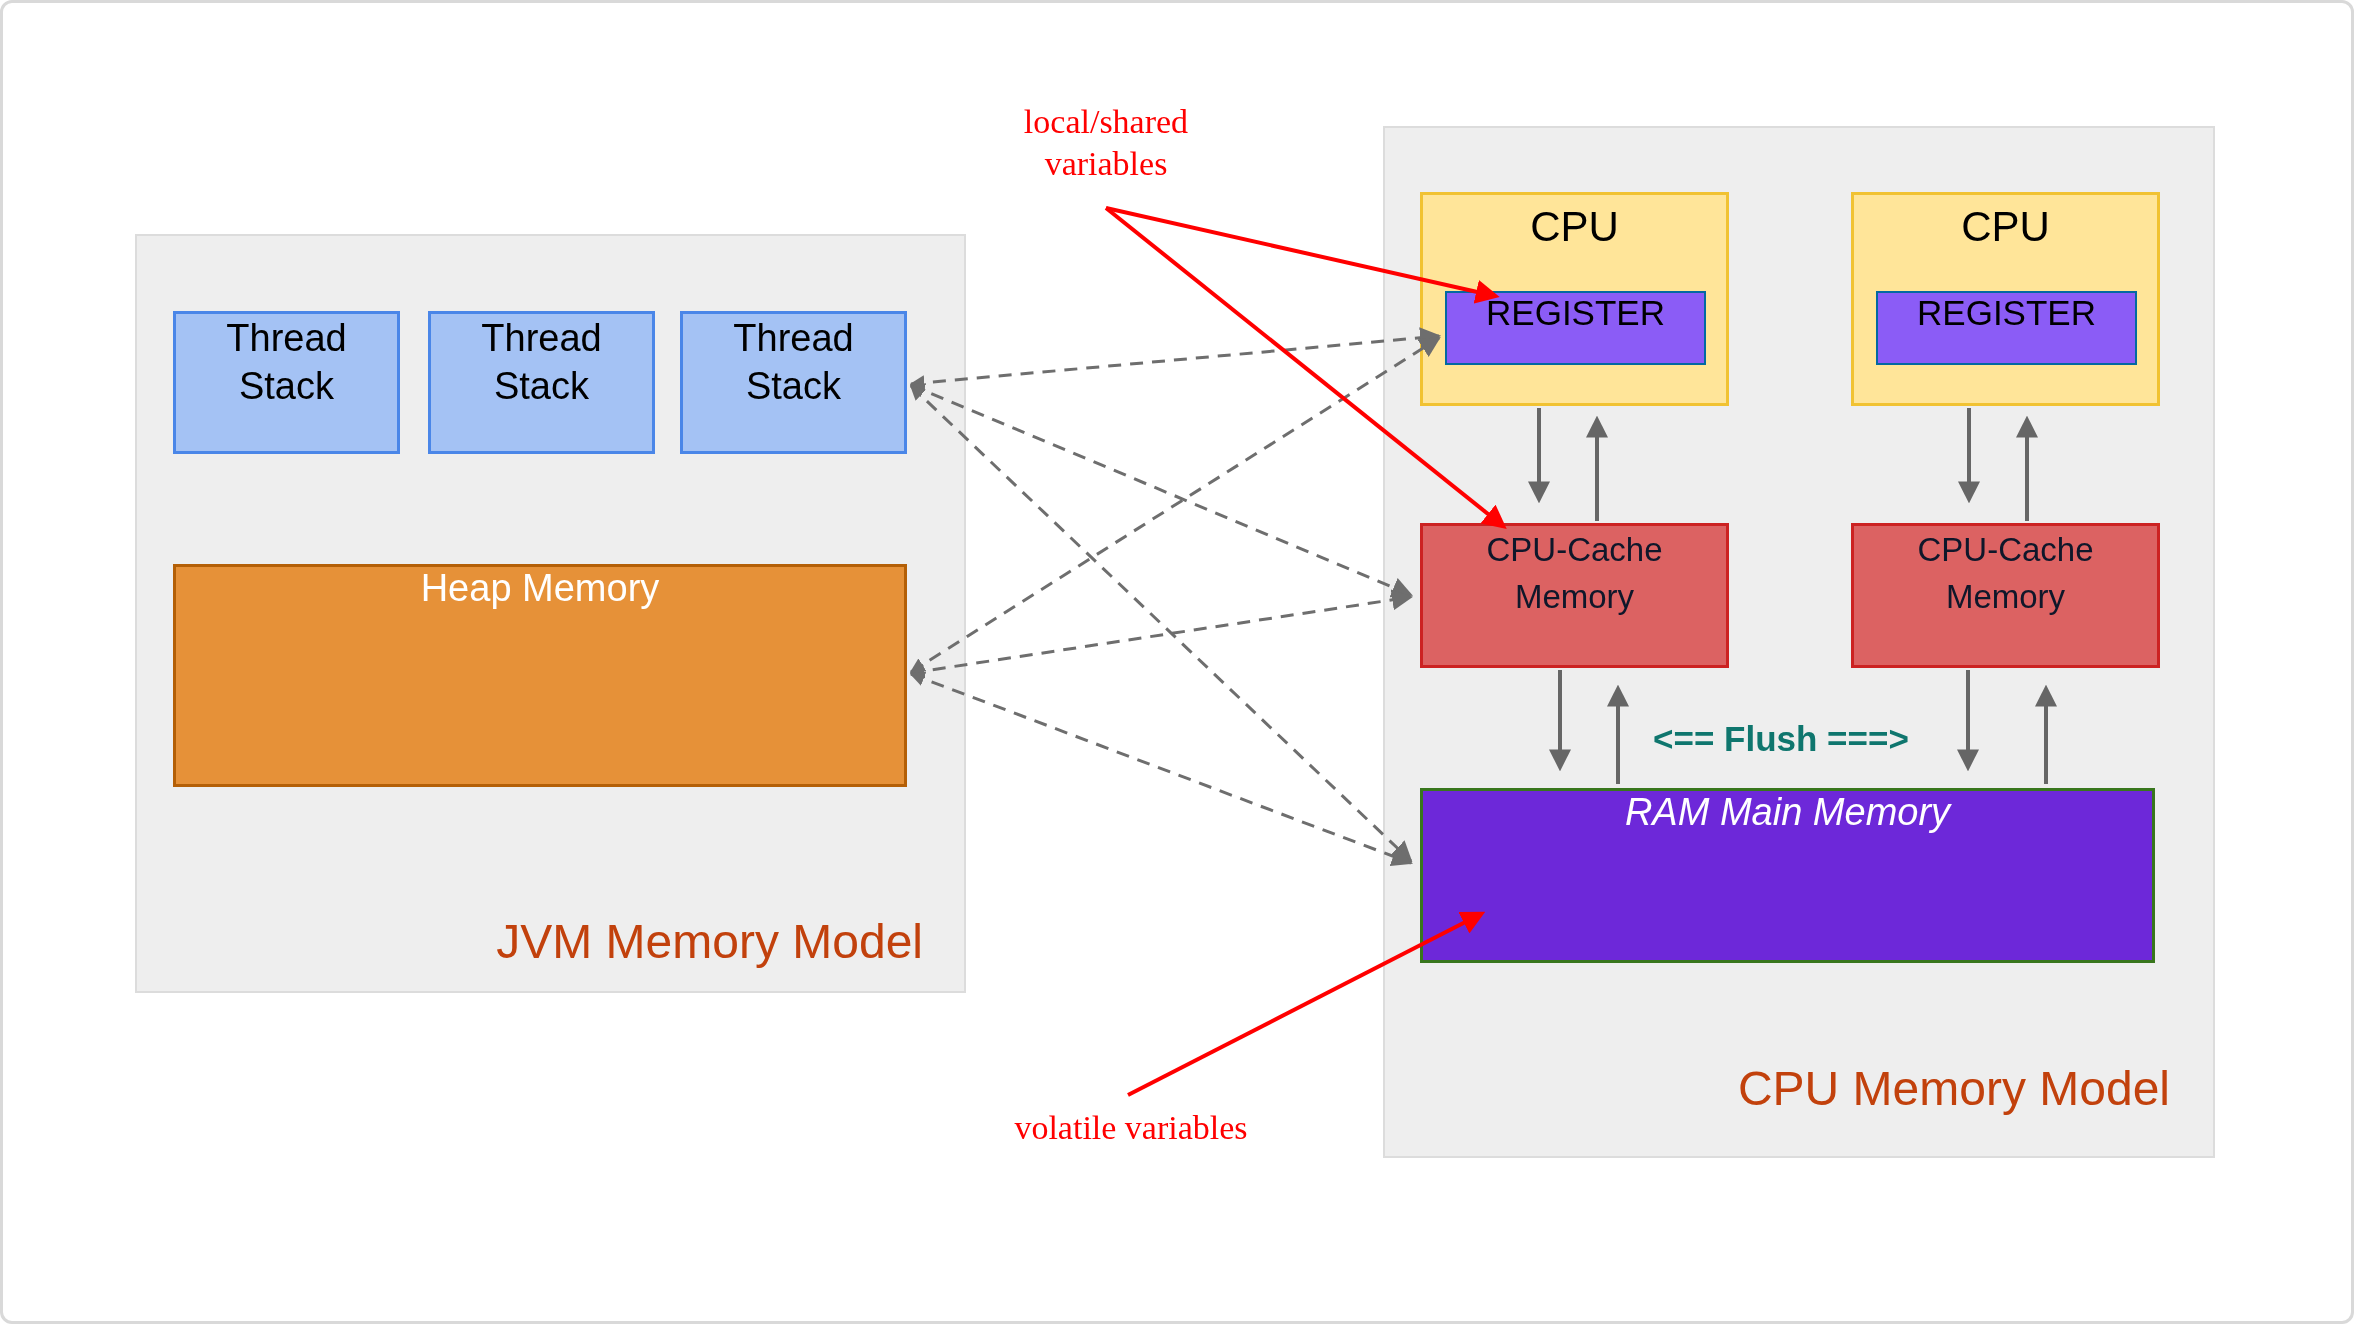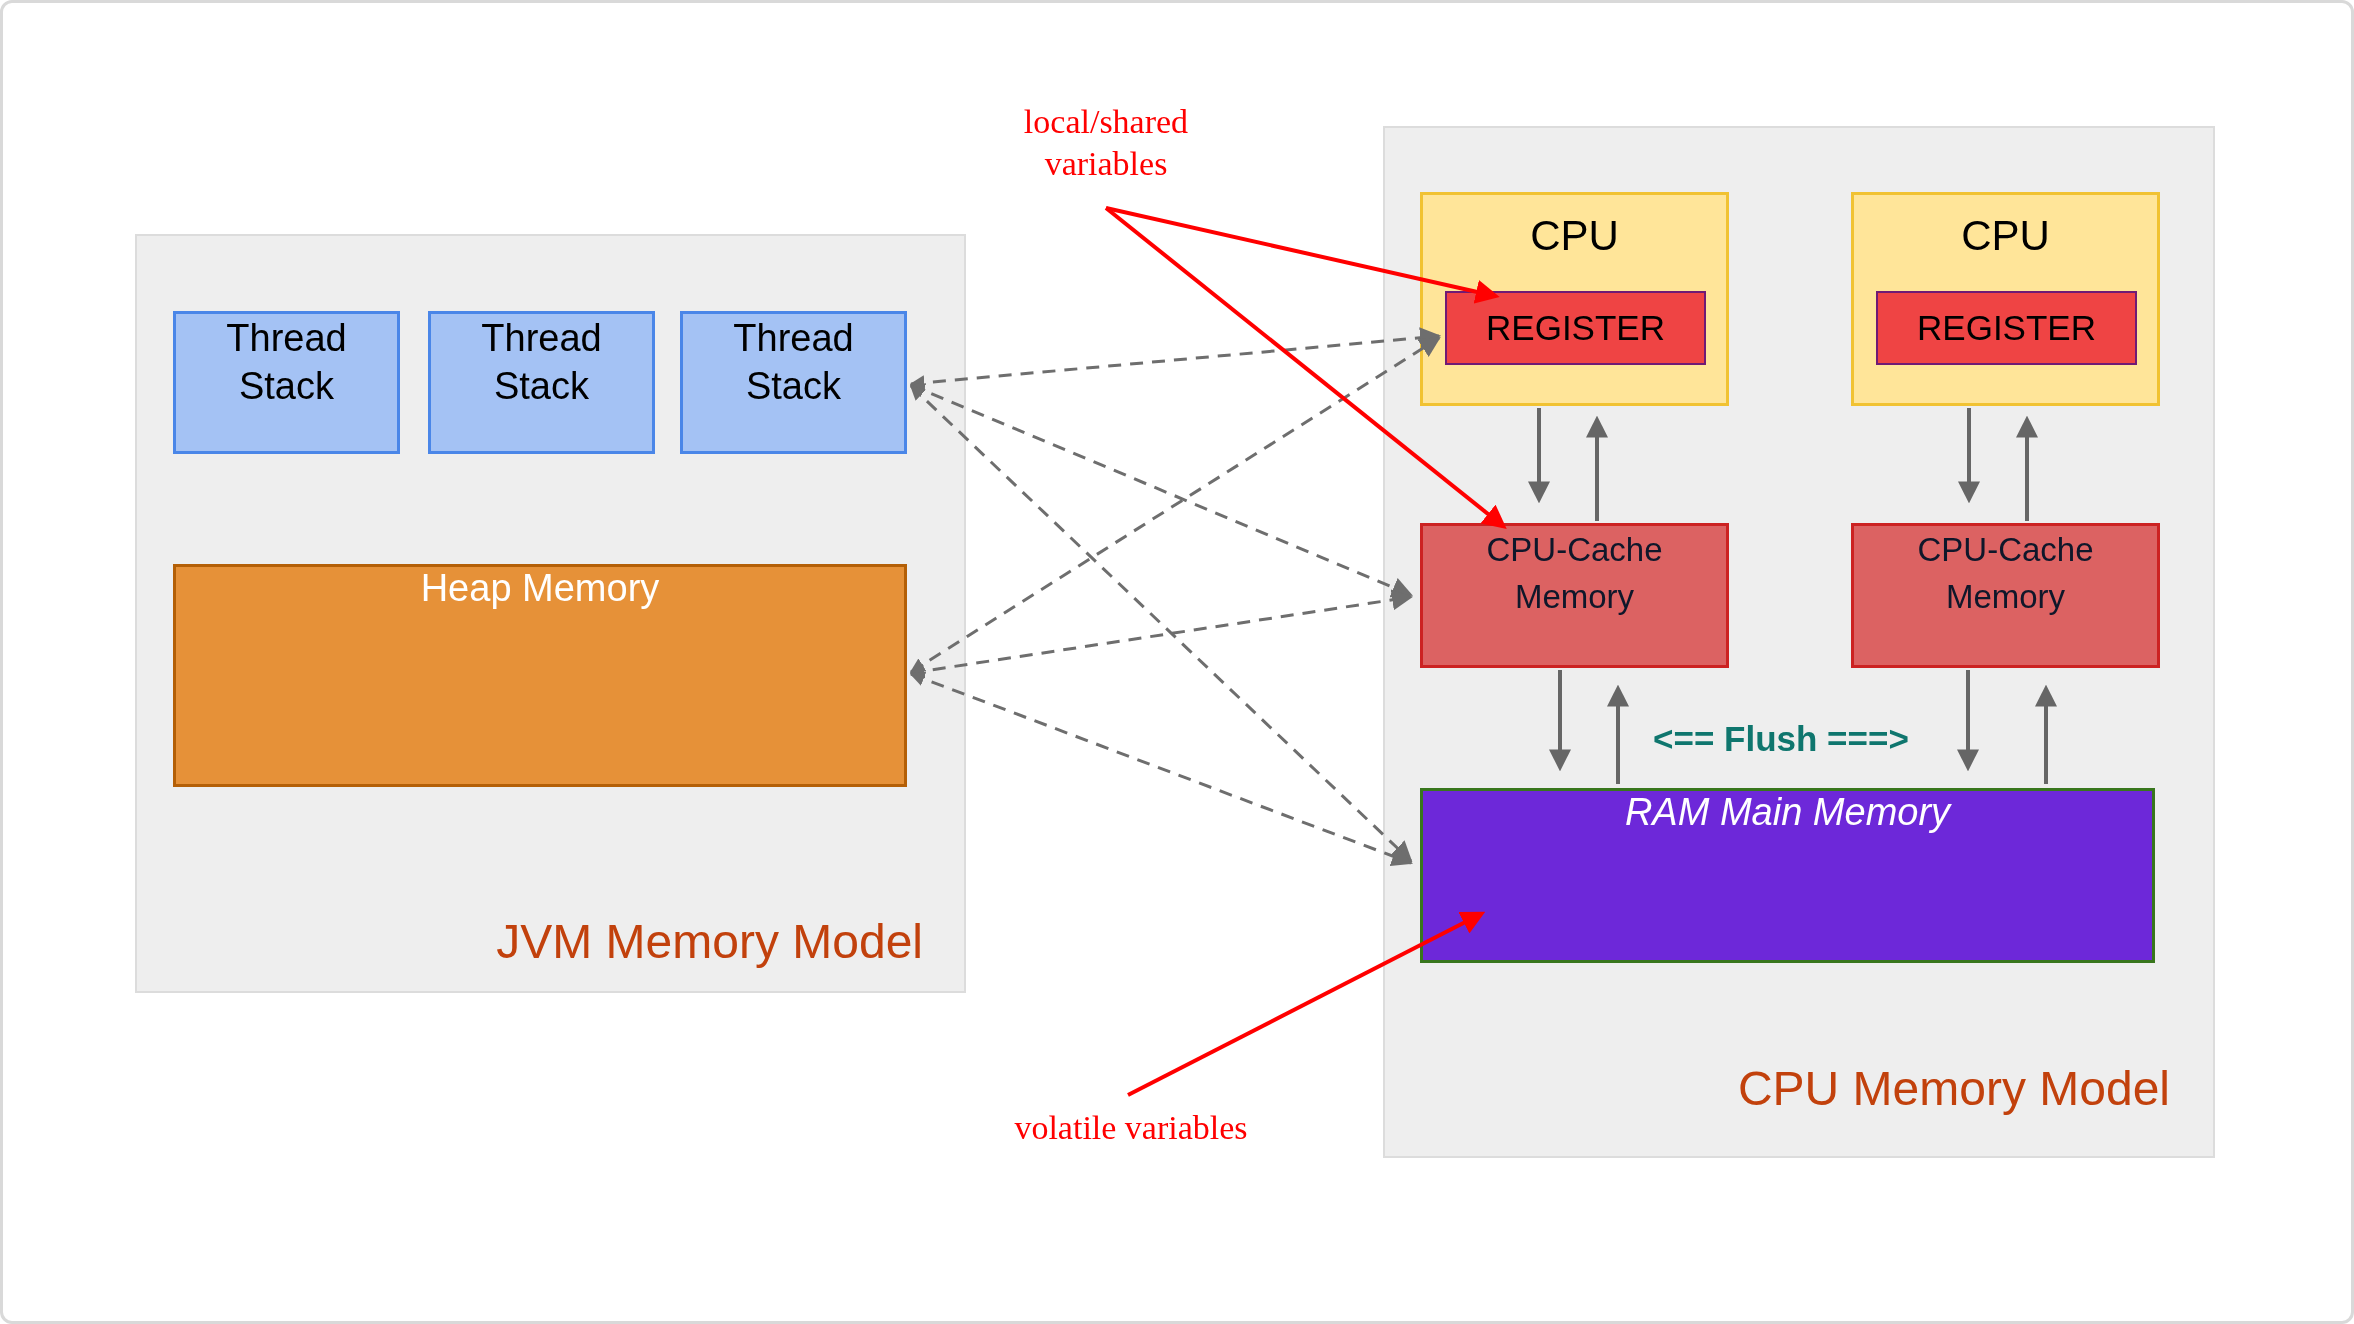--- a/index.html
+++ b/index.html
@@ -17,23 +17,23 @@
   .box{position:absolute;box-sizing:border-box;display:flex;flex-direction:column;
        align-items:center;justify-content:flex-start;text-align:center;}
   .thread-stack{width:227px;height:143px;top:75px;background:#a4c2f4;border:3px solid #4a86e8;
        color:#000000;font-size:38px;line-height:48px;}
   #ts1{left:36px;} #ts2{left:291px;} #ts3{left:543px;}
   .heap{left:36px;top:328px;width:734px;height:223px;background:#e69138;border:3px solid #b45f06;
        color:#ffffff;font-size:38px;}
   .cpu-box{top:64px;width:309px;height:214px;background:#ffe599;border:3px solid #f1c232;
        justify-content:flex-start;color:#000000;}
   #cpu1{left:35px;} #cpu2{left:466px;}
-  .cpu-label{font-size:42px;margin-top:17px;}
-  .register{position:absolute;left:22px;top:96px;width:261px;height:74px;background:#ef4444;
-       border:2px solid #701a75;box-sizing:border-box;display:flex;align-items:center;
+  .cpu-label{font-size:42px;margin-top:8px;}
+  .register{position:absolute;left:22px;top:96px;width:261px;height:74px;background:#8b5cf6;
+       border:2px solid #0369a1;box-sizing:border-box;display:flex;align-items:flex-start;
        justify-content:center;color:#000000;font-size:35px;}
   .cache-box{top:395px;width:309px;height:145px;background:#dc6262;border:3px solid #cc2222;
        color:#0f172a;font-size:33px;line-height:47px;}
   #cache1{left:35px;} #cache2{left:466px;}
   .ram{left:35px;top:660px;width:735px;height:175px;background:#6d28d9;border:3px solid #38761d;
        color:#ffffff;font-size:38px;font-style:italic;}
   .red-note{position:absolute;color:#ff0000;font-size:34px;line-height:42px;text-align:center;width:300px;font-family:Liberation Serif, serif;}
   #note-local{left:953px;top:98px;}
   #note-volatile{left:978px;top:1104px;white-space:nowrap;}
   #flush-label{position:absolute;left:268px;top:591px;width:280px;text-align:left;

